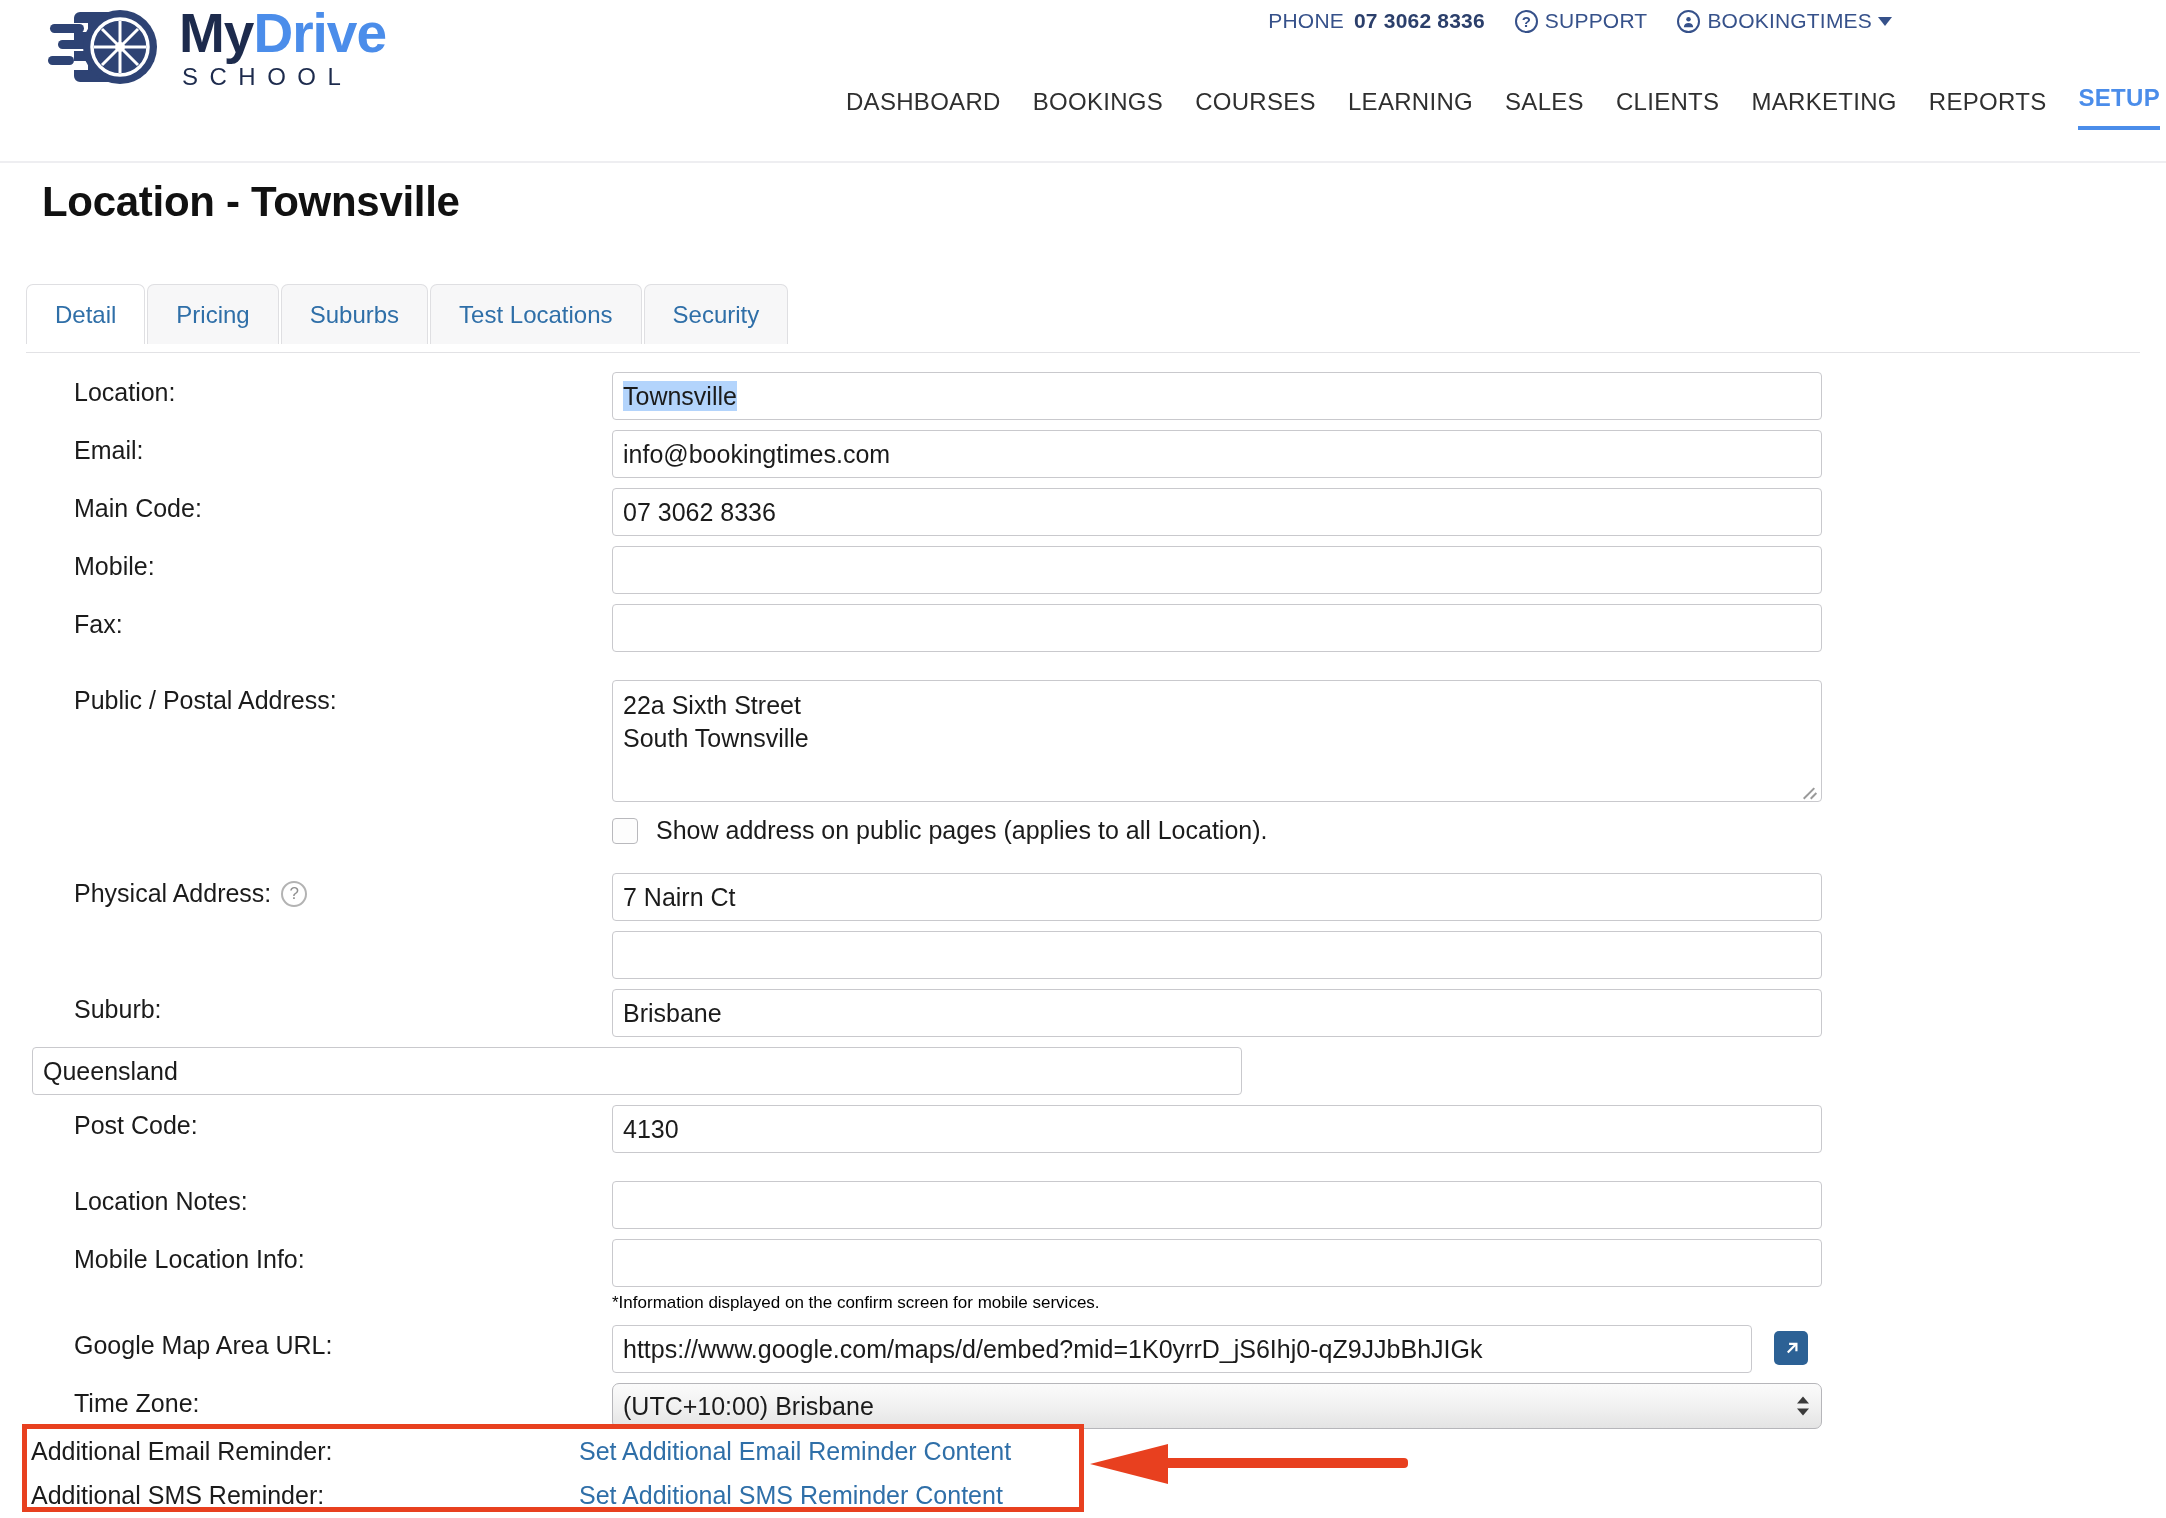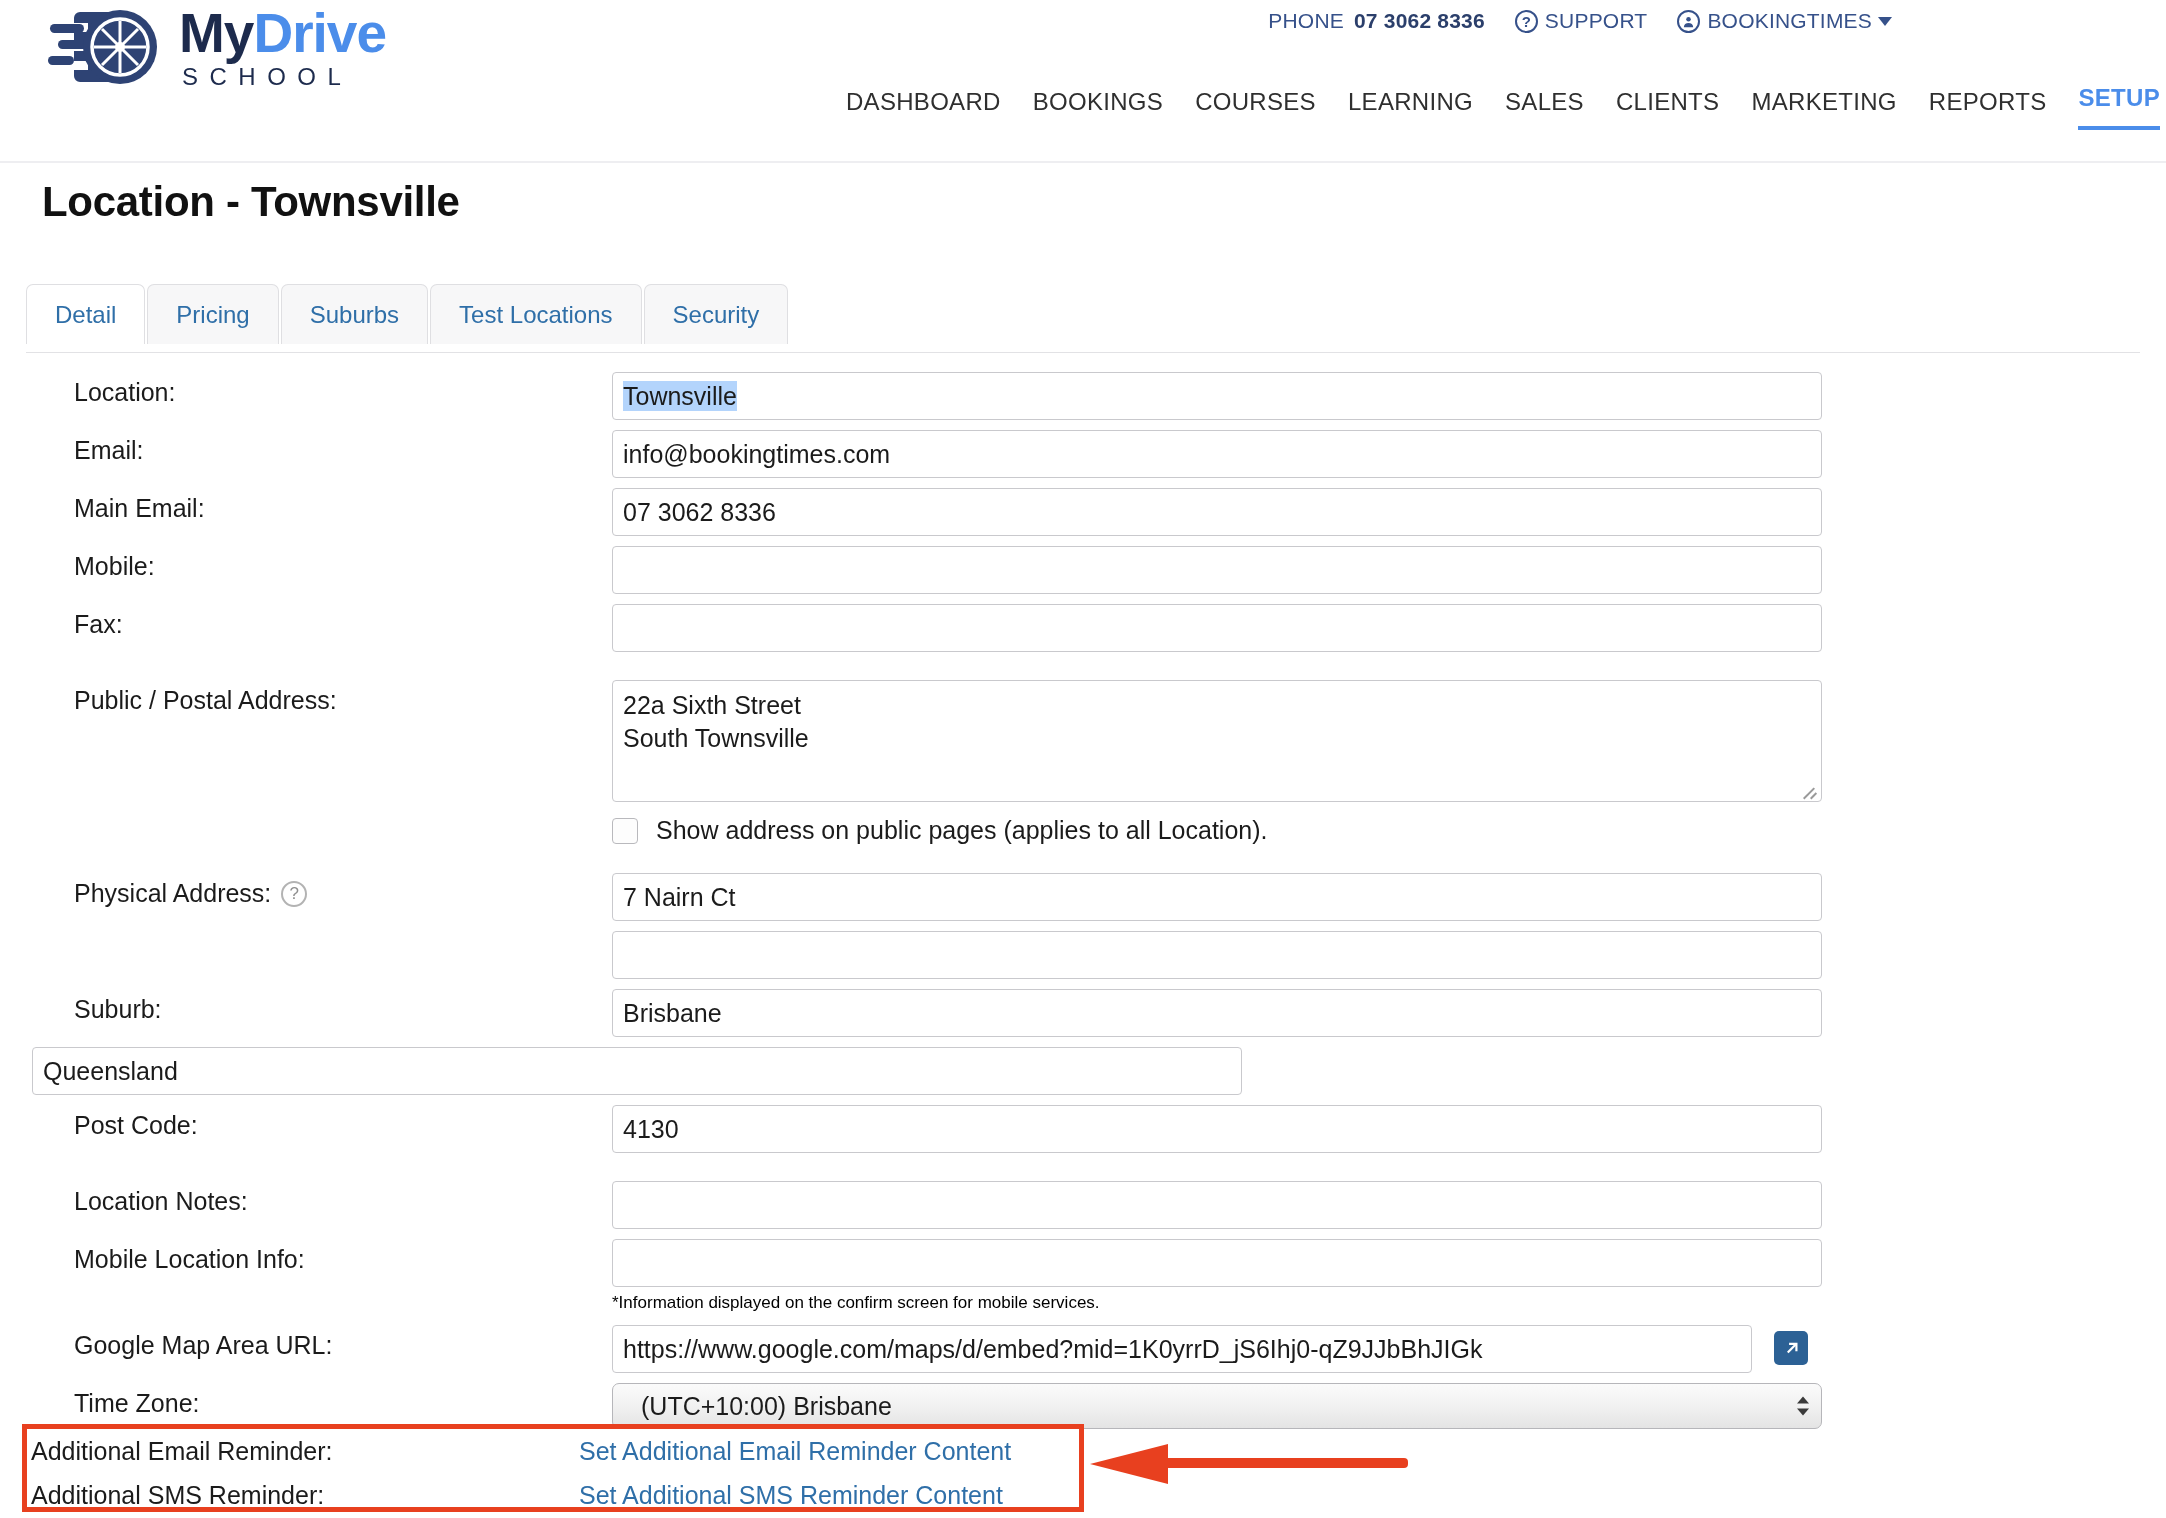--- a/index.html
+++ b/index.html
@@ -147,21 +147,21 @@
     width: 34px; height: 34px; background: #2c6195; border-radius: 5px;
     display: inline-flex; align-items: center; justify-content: center;
     margin-left: 22px; margin-top: 6px; cursor: pointer; flex: 0 0 auto;
   }
 
   select.tz {
     width: 1210px; height: 46px; font-size: 25px; color: #1b1b1b;
     font-family: "Liberation Sans", sans-serif;
     border: 1px solid #b6b6ba; border-radius: 7px;
     background: linear-gradient(to bottom, #fbfbfb 0%, #f1f1f1 50%, #e4e4e4 100%);
-    padding: 0 34px 0 28px;
+    padding: 0 34px 0 10px;
     -webkit-appearance: none; appearance: none;
   }
   .tz-wrap { position: relative; width: 1210px; }
   .tz-arrows {
     position: absolute; right: 13px; top: 50%; transform: translateY(-50%);
     display: flex; flex-direction: column; gap: 5px; pointer-events: none;
   }
   .tz-arrows i { width: 0; height: 0; border-left: 6px solid transparent; border-right: 6px solid transparent; display: block; }
   .tz-arrows i.up { border-bottom: 7px solid #3a3a3a; }
   .tz-arrows i.dn { border-top: 7px solid #3a3a3a; }
@@ -260,21 +260,21 @@
     <div class="lbl">Location:</div>
     <div class="fld"><span class="sel-highlight">Townsville</span></div>
   </div>
 
   <div class="row" style="margin-bottom:10px;">
     <div class="lbl">Email:</div>
     <div class="fld">info@bookingtimes.com</div>
   </div>
 
   <div class="row" style="margin-bottom:10px;">
-    <div class="lbl">Main Email:</div>
+    <div class="lbl">Main Code:</div>
     <div class="fld">07 3062 8336</div>
   </div>
 
   <div class="row" style="margin-bottom:10px;">
     <div class="lbl">Mobile:</div>
     <div class="fld"></div>
   </div>
 
   <div class="row" style="margin-bottom:28px;">
     <div class="lbl">Fax:</div>

